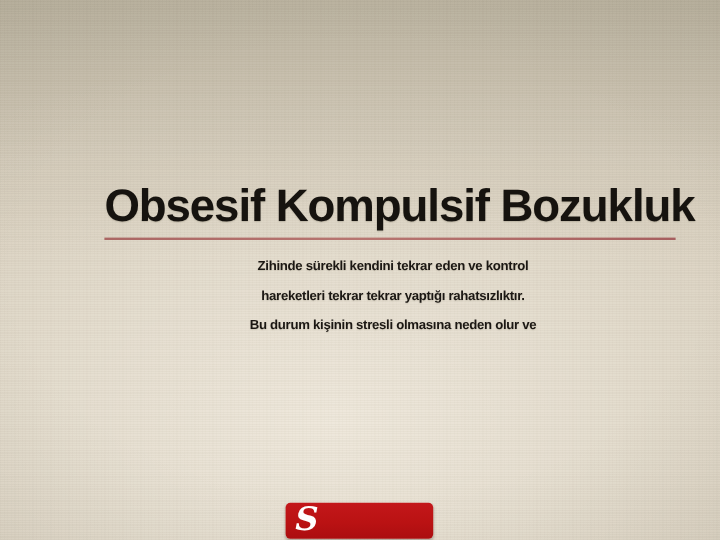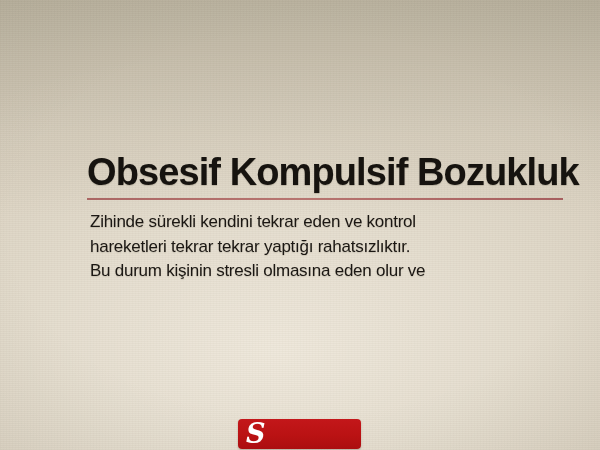--- a/index.html
+++ b/index.html
@@ -63,20 +63,21 @@
       repeating-linear-gradient(0deg, rgba(90,84,66,0.12) 0px, rgba(90,84,66,0.12) 1px, rgba(255,255,255,0.06) 1px, rgba(255,255,255,0.06) 2px),
       repeating-linear-gradient(90deg, rgba(90,84,66,0.07) 0px, rgba(90,84,66,0.07) 1px, rgba(255,255,255,0.05) 1px, rgba(255,255,255,0.05) 3px);
   }
 
   
   #content {
     position: absolute;
     left: 87px;
     top: 150px;
     width: 478px;
+    text-align: center;
   }
 
   #title {
     margin: 0;
     font-family: "Liberation Sans", sans-serif;
     font-size: 38px;
     font-weight: bold;
     line-height: 44px;
     letter-spacing: -0.9px;
     color: #16130f;
@@ -88,22 +89,22 @@
     margin: 4px 0 0 0;
     width: 476px;
     height: 2px;
     background: linear-gradient(to right, #a8615f 0%, #b5706c 45%, #a4595a 100%);
     opacity: 0.95;
   }
 
   #body-text {
     margin: 10px 0 0 3px;
     font-family: "Liberation Sans", sans-serif;
-    font-size: 17px;
-    font-weight: normal;
+    font-size: 11px;
+    font-weight: bold;
     line-height: 24.5px;
     letter-spacing: -0.25px;
     color: #1b1713;
     text-shadow: 0 1px 1px rgba(120,112,92,0.22);
   }
   #body-text .line {
     display: block;
     white-space: nowrap;
   }
 
@@ -154,21 +155,21 @@
 
   <div id="content">
 
     <h1 id="title">Obsesif Kompulsif Bozukluk</h1>
 
     <div id="title-rule"></div>
 
     <div id="body-text">
       <span class="line">Zihinde sürekli kendini tekrar eden ve kontrol</span>
       <span class="line">hareketleri tekrar tekrar yaptığı rahatsızlıktır.</span>
-      <span class="line">Bu durum kişinin stresli olmasına eden olur ve</span>
+      <span class="line">Bu durum kişinin stresli olmasına neden olur ve</span>
     </div>
 
   </div>
 
   <div id="logo">
     <div id="logo-text">
       <span class="cap">S</span>
     </div>
   </div>
 

